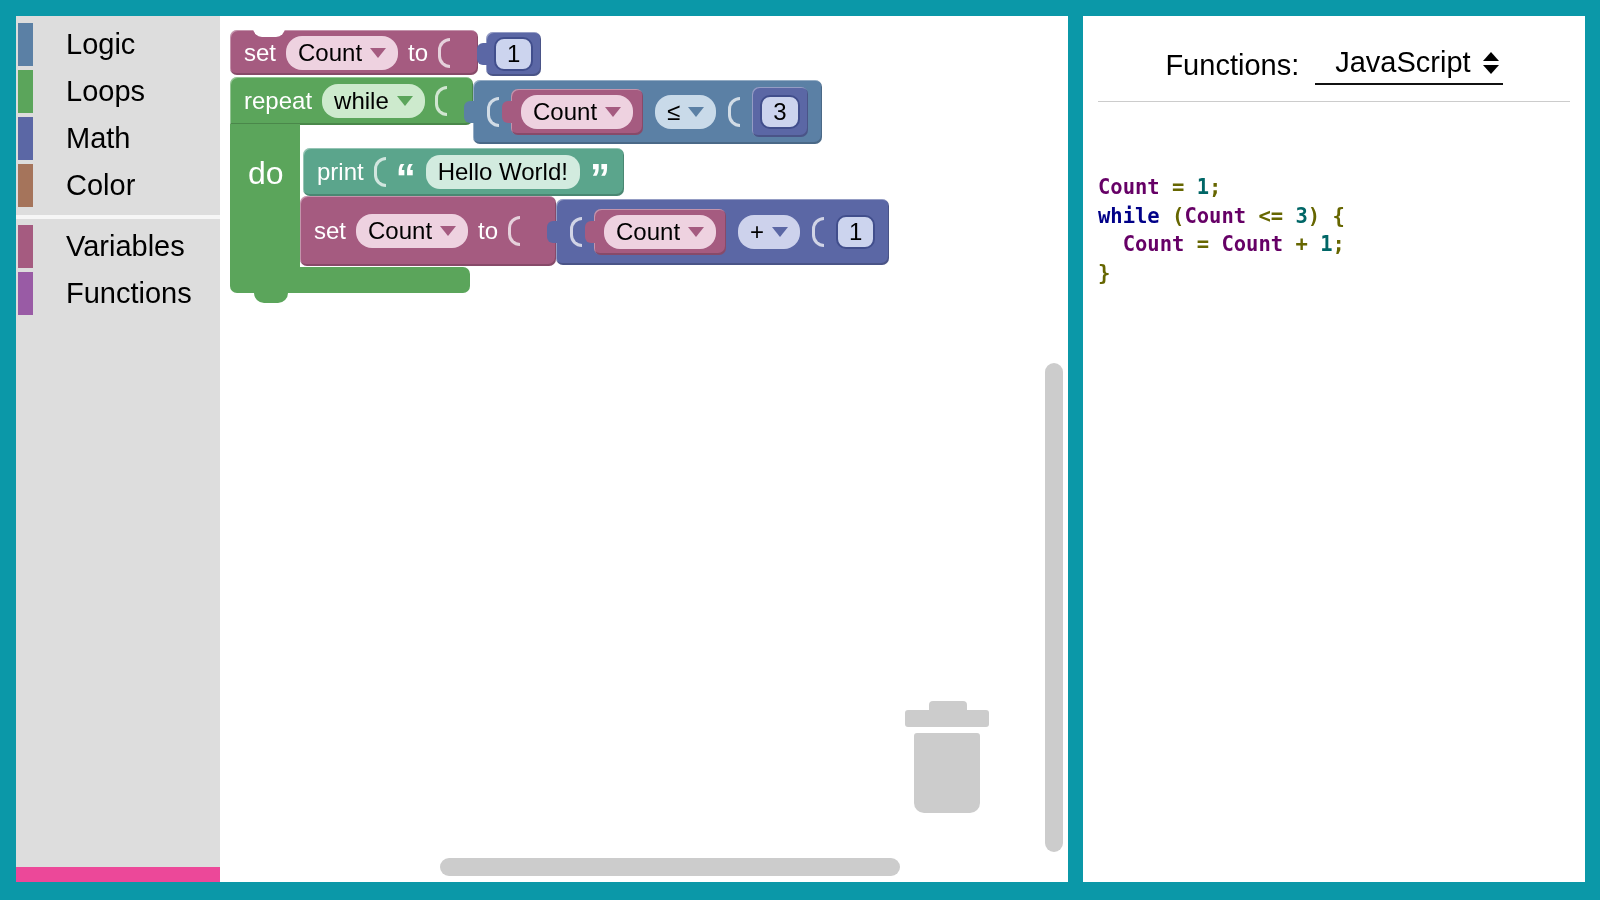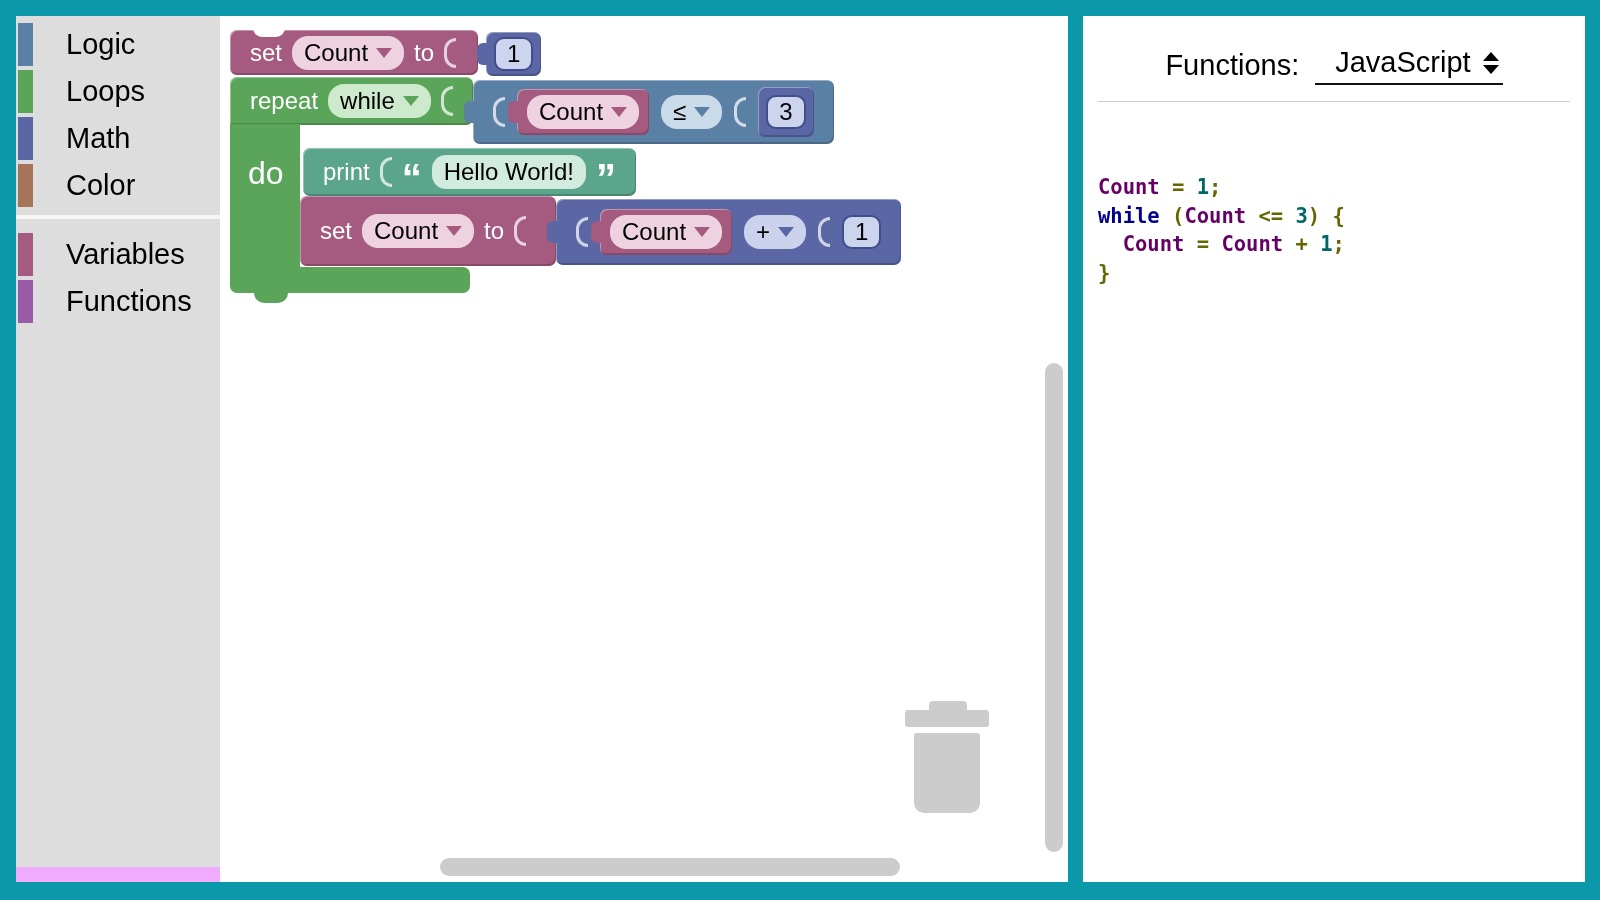--- a/index.html
+++ b/index.html
@@ -3,34 +3,34 @@
 <meta charset="utf-8">
 <style>
   html,body{margin:0;padding:0;}
   body{
     width:1600px;height:900px;position:relative;overflow:hidden;
     background:#0b98a8;
     font-family:"Liberation Sans", sans-serif;
   }
   .abs{position:absolute;}
   
-  .left-panel{left:16px;top:16px;width:844px;height:866px;background:#f0abfc;}
+  .left-panel{left:16px;top:16px;width:844px;height:866px;background:#ec4899;}
   .toolbox{position:absolute;left:0;top:0;width:204px;height:851px;background:#ddd;padding-top:5px;box-sizing:border-box;}
-  .toolbox-group + .toolbox-group{margin-top:6px;border-top:4px solid #f6f6f6;padding-top:12px;}
+  .toolbox-group + .toolbox-group{margin-top:6px;border-top:4px solid #f6f6f6;padding-top:4px;}
   .cat-row{position:relative;height:47px;display:flex;align-items:center;cursor:pointer;}
   .cat-chip{position:absolute;left:2px;top:2px;bottom:2px;width:15px;}
   .cat-label{margin-left:50px;font-size:29px;color:#000;}
   .workspace{position:absolute;left:204px;top:0;width:848px;height:866px;background:#fff;}
   .code-panel{left:1083px;top:16px;width:502px;height:866px;background:#fff;}
 
   
   .block{
     position:absolute;display:flex;align-items:center;
     border-radius:7px;color:#fff;font-size:24px;
-    padding:0 20px;gap:10px;box-sizing:border-box;
+    padding:0 14px;gap:10px;box-sizing:border-box;
     box-shadow:inset 1px 1px 0 rgba(255,255,255,.35), inset -1px -2px 0 rgba(0,0,0,.18);
     cursor:grab;
   }
   .block-inline{
     position:relative;display:flex;align-items:center;
     border-radius:7px;color:#fff;font-size:24px;padding:0 10px;gap:8px;
     box-shadow:inset 1px 1px 0 rgba(255,255,255,.35), inset -1px -2px 0 rgba(0,0,0,.18);
   }
   .blabel{color:#fff;}
   .field{

